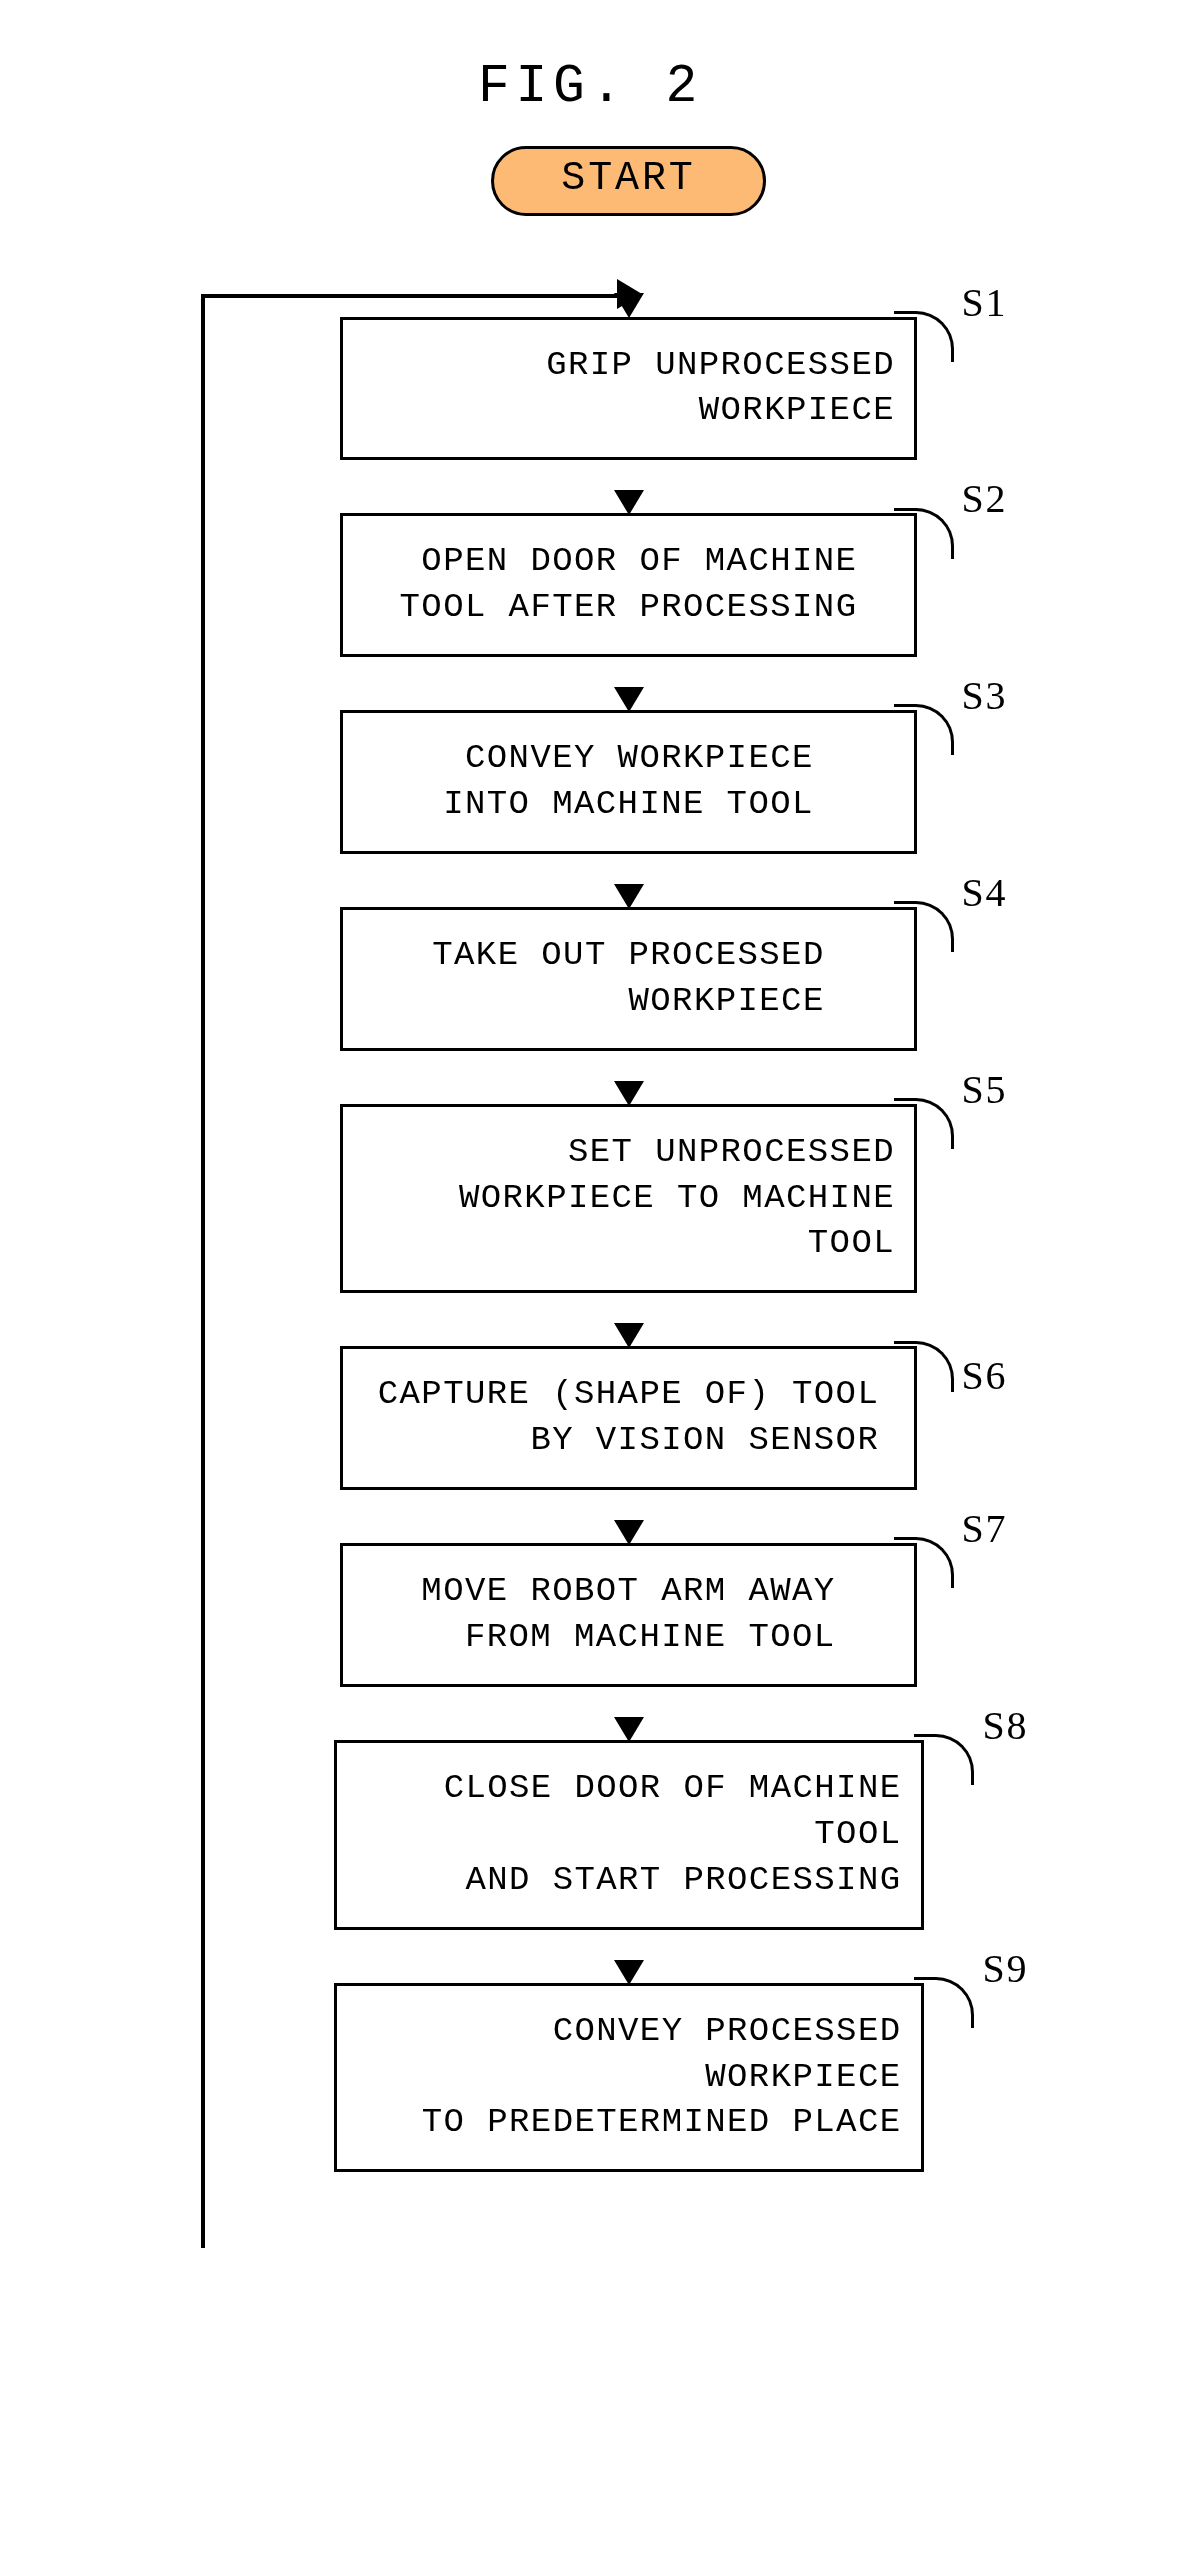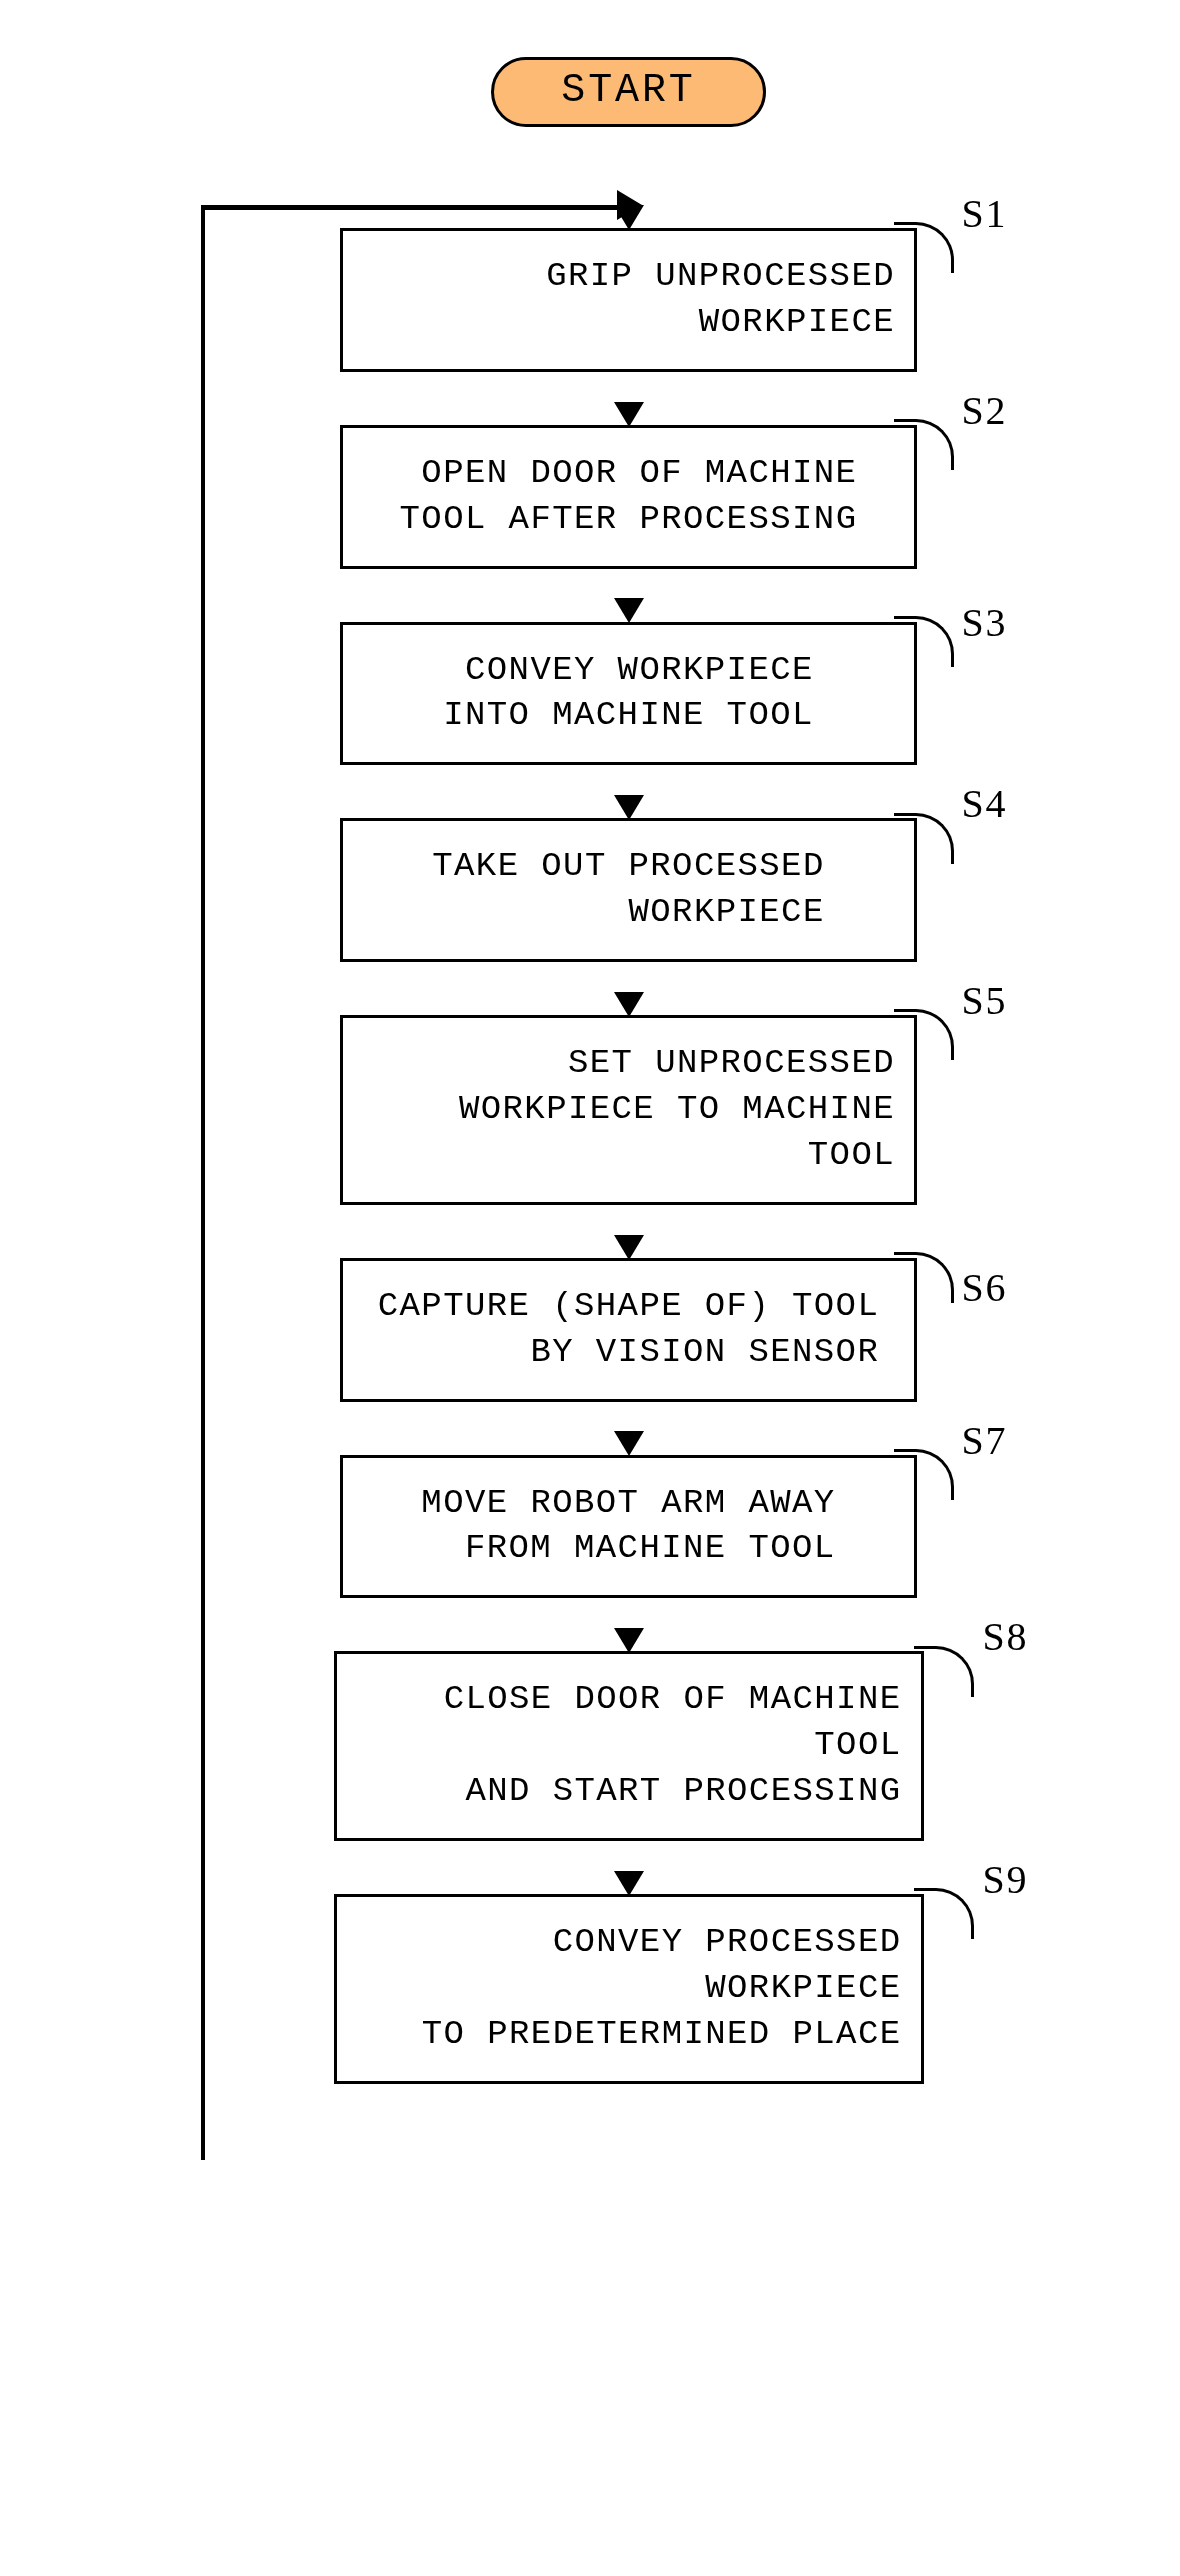--- a/index.html
+++ b/index.html
@@ -117,20 +117,21 @@
     border-left: none;
     border-bottom: none;
     border-top-right-radius: 38px;
   }
 </style>
 </head>
 <body>
 
 <div class="page">
 
+  <div class="fig-title">FIG. 2</div>
 
   <div class="chart-wrap">
 
     <div class="loop" style="left:0; top:0; width:952px; height:2314px;">
 
       <div class="seg" style="left:86px; top:148px; width:427px; height:4.8px;"></div>
       <div class="head-right" style="left:502px; top:133px;"></div>
 
       <div class="seg" style="left:86px; top:148px; width:4.8px; height:2124px;"></div>
 
@@ -164,21 +165,21 @@
         <div class="step-label" style="right:-84px; top:-38px;">S2</div>
       </div>
       <div class="arrow-down">
           <div class="shaft"></div>
           <div class="head"></div>
         </div>
 
       <div class="step-row">
         <div class="step-box wide">CONVEY WORKPIECE<br>INTO MACHINE TOOL</div>
         <div class="label-curve" style="right:-30.5px; top:-5.7px;"></div>
-        <div class="step-label" style="right:-84px; top:-38px;margin-top:15px;">S3</div>
+        <div class="step-label" style="right:-84px; top:-38px;">S3</div>
       </div>
       <div class="arrow-down">
           <div class="shaft"></div>
           <div class="head"></div>
         </div>
 
       <div class="step-row">
         <div class="step-box wide">TAKE OUT PROCESSED<br>WORKPIECE</div>
         <div class="label-curve" style="right:-30.5px; top:-5.7px;"></div>
         <div class="step-label" style="right:-84px; top:-38px;">S4</div>

